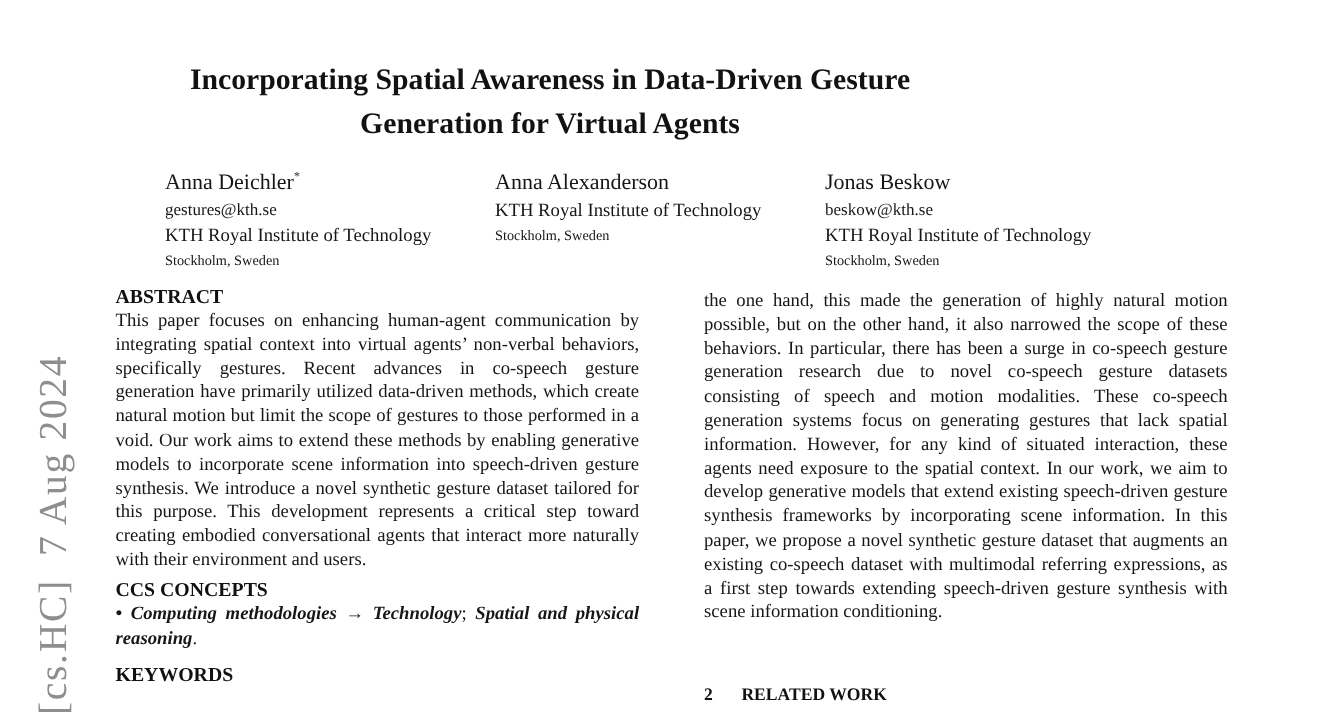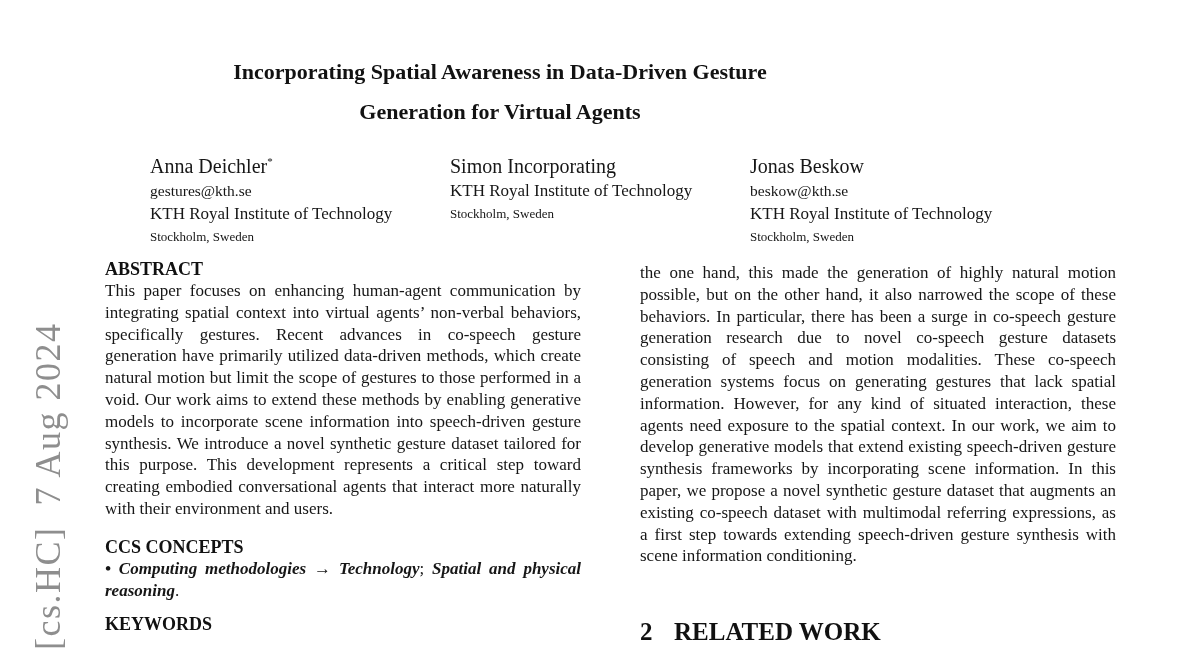--- a/index.html
+++ b/index.html
@@ -27,21 +27,21 @@
   }
 
   
   .title {
     position: absolute;
     left: 0;
     top: 52px;
     width: 1000px;
     text-align: center;
     font-weight: 700;
-    font-size: 22px;
+    font-size: 27px;
     line-height: 40px;
     color: #121212;
   }
 
   
   .authors {
     position: absolute;
     left: 150px;
     top: 149px;
     width: 900px;
@@ -69,30 +69,30 @@
   .sec-h {
     margin: 0;
     font-size: 18px;
     line-height: 22px;
     font-weight: 700;
     text-align: left;
     color: #111111;
   }
   .col p { margin: 0; }
   .abstract-p { margin-top: 9px; }
-  .ccs-h { margin-top: 16px; }
+  .ccs-h { margin-top: 5px; }
   .ccs-p { margin-top: 7px; }
   .ccs-p b { font-weight: 700; font-style: italic; }
   .kw-h { margin-top: 12px; }
 
   .col-right .lead-p { margin-top: 4px; }
   .related-h {
     margin: 0;
     margin-top: 53px;
-    font-size: 25px;
+    font-size: 16px;
     line-height: 23px;
     font-weight: 700;
     text-align: left;
     color: #111111;
   }
   .sec-num { display: inline-block; min-width: 34px; }
 </style>
 </head>
 <body>
 
@@ -108,21 +108,21 @@
   <div class="authors">
 
     <div class="author">
       <div class="a-name"><span>Anna Deichler</span><sup>*</sup></div>
       <div class="a-email">gestures@kth.se</div>
       <div class="a-affil">KTH Royal Institute of Technology</div>
       <div class="a-city">Stockholm, Sweden</div>
     </div>
 
     <div class="author">
-      <div class="a-name"><span>Simon Incorporating</span><sup></sup></div>
+      <div class="a-name"><span>Anna Alexanderson</span><sup></sup></div>
       <div class="a-affil">KTH Royal Institute of Technology</div>
       <div class="a-city">Stockholm, Sweden</div>
     </div>
 
     <div class="author">
       <div class="a-name"><span>Jonas Beskow</span><sup></sup></div>
       <div class="a-email">beskow@kth.se</div>
       <div class="a-affil">KTH Royal Institute of Technology</div>
       <div class="a-city">Stockholm, Sweden</div>
     </div>

